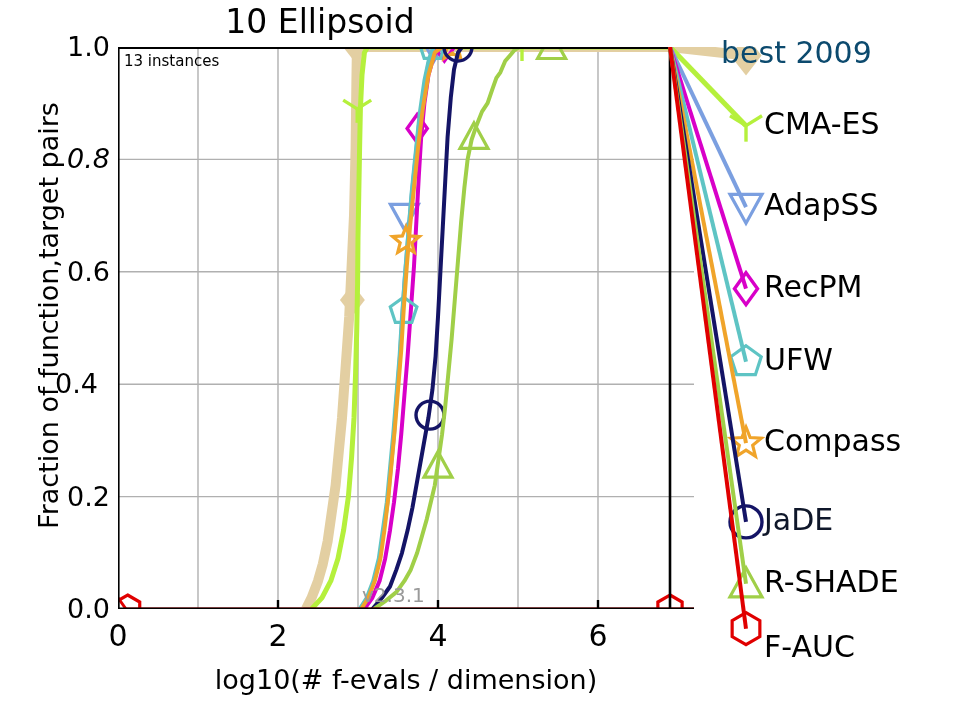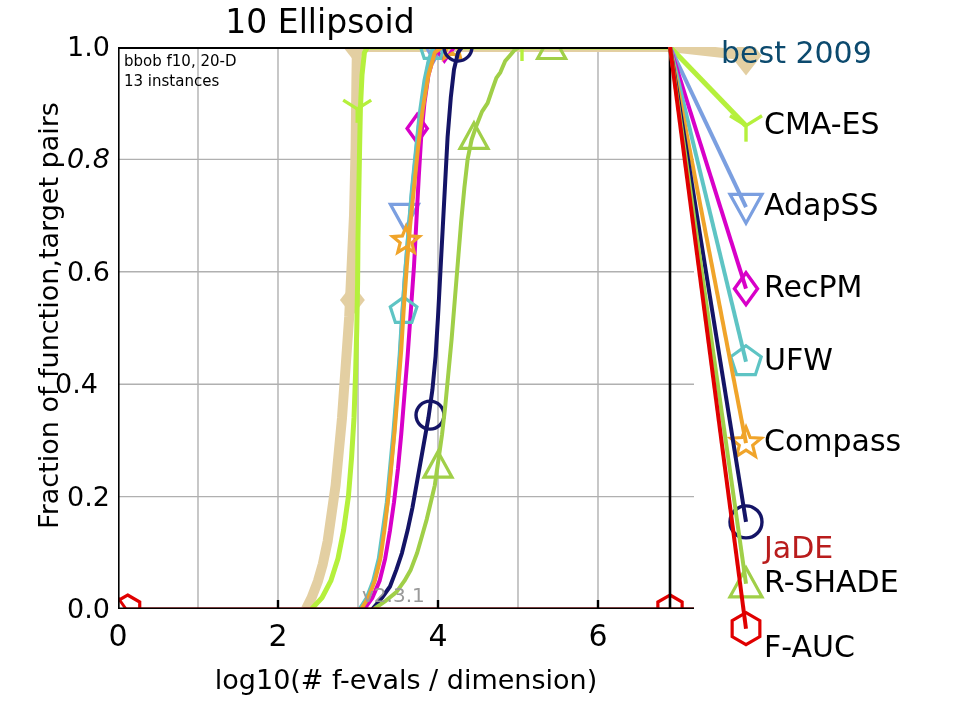--- a/index.html
+++ b/index.html
@@ -203,30 +203,29 @@
       <g>
         <path d="M 628 520.71 L 644 549.83 L 612 549.83 Z" fill="none" stroke="#a0cf48" stroke-width="3.2"></path>
       </g>
       <line x1="552" y1="0" x2="628" y2="581.67" stroke="#e00000" stroke-width="4"></line>
       <g>
         <path d="M 628 565.67 L 641.856406460551 573.67 L 641.856406460551 589.67 L 628 597.67 L 614.143593539449 589.67 L 614.143593539449 573.67 Z" fill="none" stroke="#e00000" stroke-width="3.2"></path>
       </g>
     </svg>
 
   <div class="annot">
-    <div>bbob f10, 20-D</div>
     <div>13 instances</div>
   </div>
 
   <div class="version">v2.3.1</div>
 
   <div id="legend">
       <div class="legend-label" style="left: 721px; top: 38.43px; color: #0c4a6e;">best 2009</div>
       <div class="legend-label" style="left: 764px; top: 108.68px; color: rgb(0, 0, 0);">CMA-ES</div>
       <div class="legend-label" style="left: 764px; top: 190.17px; color: rgb(0, 0, 0);">AdapSS</div>
       <div class="legend-label" style="left: 764px; top: 271.66px; color: rgb(0, 0, 0);">RecPM</div>
       <div class="legend-label" style="left: 764px; top: 344.72px; color: rgb(0, 0, 0);">UFW</div>
       <div class="legend-label" style="left: 764px; top: 426.21px; color: rgb(0, 0, 0);">Compass</div>
-      <div class="legend-label" style="left: 764px; top: 504.89px; color: #b91c1c; margin-top: 28px;">JaDE</div>
+      <div class="legend-label" style="left: 764px; top: 504.89px; color: #0f172a;">JaDE</div>
       <div class="legend-label" style="left: 764px; top: 566.71px; color: rgb(0, 0, 0);">R-SHADE</div>
       <div class="legend-label" style="left: 764px; top: 611.67px; color: rgb(0, 0, 0); margin-top: 20px;">F-AUC</div>
     </div>
 </div>
 
 </body></html>

